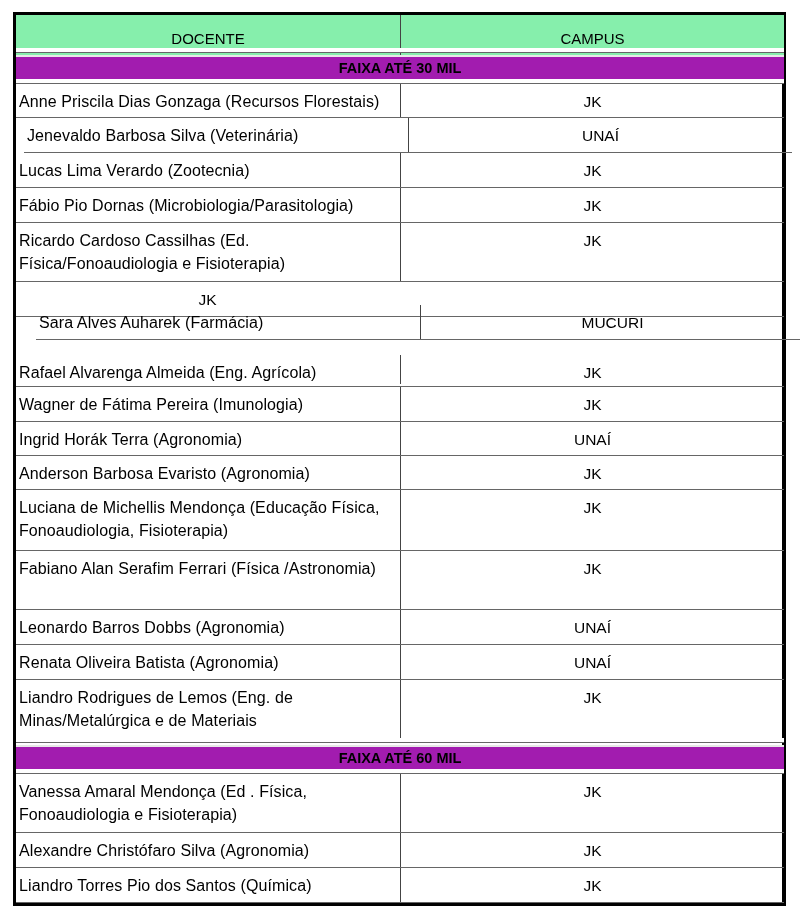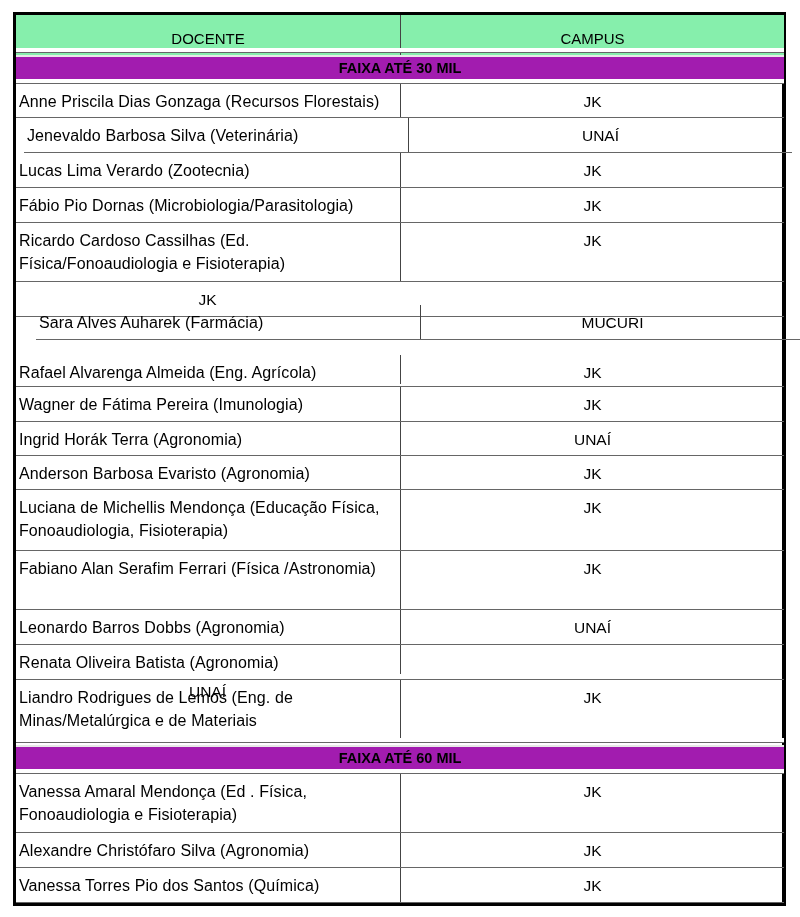--- a/index.html
+++ b/index.html
@@ -83,36 +83,36 @@
       <div class="c c2">JK</div>
     </div>
     <div class="row dr" style="top: 551px; height: 59px;">
       <div class="c c1">Fabiano Alan Serafim Ferrari (Física /Astronomia)</div>
       <div class="c c2">JK</div>
     </div>
     <div class="row dr" style="top: 610px; height: 35px;">
       <div class="c c1">Leonardo Barros Dobbs (Agronomia)</div>
       <div class="c c2">UNAÍ</div>
     </div>
-    <div class="row dr" style="top: 645px; height: 35px; flex-direction: column;">
+    <div class="row dr" style="top: 645px; height: 35px;">
       <div class="c c1">Renata Oliveira Batista (Agronomia)</div>
       <div class="c c2">UNAÍ</div>
     </div>
     <div class="row dr" style="top: 680px; height: 60px;">
       <div class="c c1">Liandro Rodrigues de Lemos (Eng. de Minas/Metalúrgica e de Materiais</div>
       <div class="c c2">JK</div>
     </div>
     <div class="sep" style="top: 738px;"></div>
     <div class="row sec" style="top: 745px;">FAIXA ATÉ 60 MIL</div>
     <div class="sep" style="top: 769px;"></div>
     <div class="row dr" style="top: 774px; height: 59px;">
       <div class="c c1">Vanessa Amaral Mendonça (Ed . Física, Fonoaudiologia e Fisioterapia)</div>
       <div class="c c2">JK</div>
     </div>
     <div class="row dr" style="top: 833px; height: 35px;">
       <div class="c c1">Alexandre Christófaro Silva (Agronomia)</div>
       <div class="c c2">JK</div>
     </div>
     <div class="row dr" style="top: 868px; height: 35px;">
-      <div class="c c1">Vanessa Torres Pio dos Santos (Química)</div>
+      <div class="c c1">Liandro Torres Pio dos Santos (Química)</div>
       <div class="c c2">JK</div>
     </div>
   </div>
 
 </body></html>

